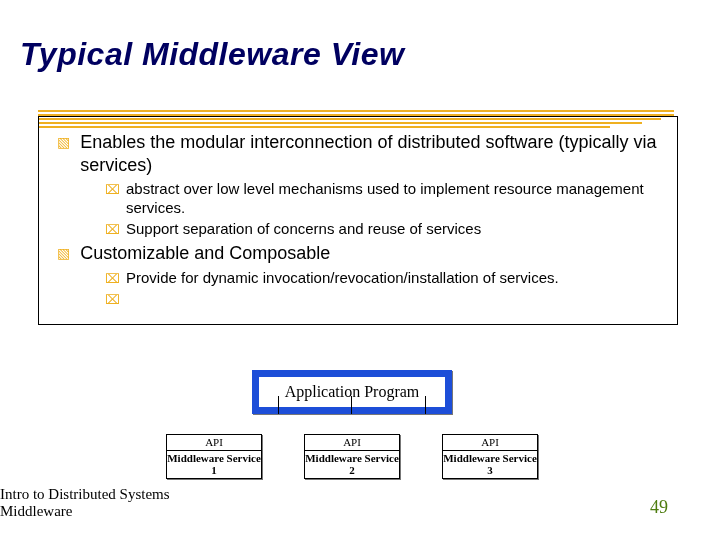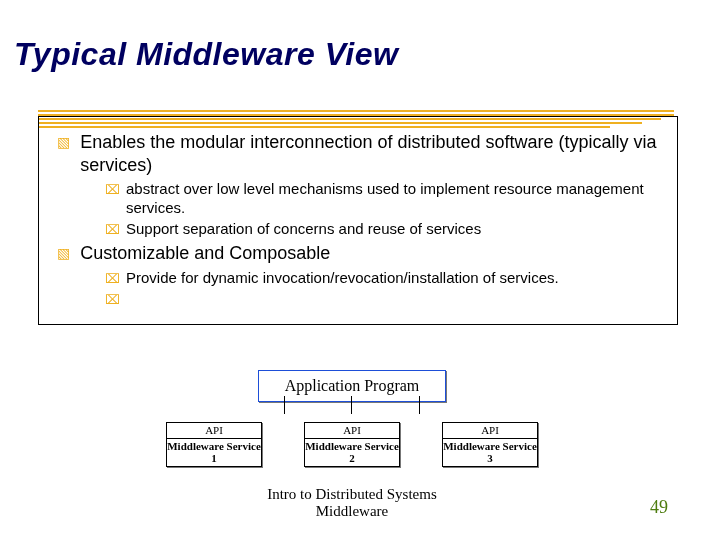--- a/index.html
+++ b/index.html
@@ -1,36 +1,36 @@
 <!DOCTYPE html>
 <html><head>
 <meta charset="utf-8">
 <style>
   * { box-sizing: border-box; margin: 0; padding: 0; }
   html, body { width: 720px; height: 540px; background: #fff; font-family: Verdana, Arial, sans-serif; }
-  .slide { position: relative; width: 704px; height: 540px; padding: 36px 30px 0 14px; }
+  .slide { position: relative; width: 704px; height: 540px; padding: 36px 30px 0 20px; }
   .title-area { position: relative; margin-bottom: 12px; }
   .title { font-family: Verdana, Arial, sans-serif; font-weight: bold; font-style: italic; font-size: 32px; color: #000060; letter-spacing: 0.5px; }
   .stripes { position: absolute; left: 38px; top: 110px; width: 636px; height: 20px; }
   .stripe { height: 2px; background: #efb020; margin-bottom: 2px; }
   .stripe:nth-child(1){ width:100%; } .stripe:nth-child(2){ width:100%; } .stripe:nth-child(3){ width:98%; } .stripe:nth-child(4){ width:95%; } .stripe:nth-child(5){ width:90%; }
   .content { position: absolute; left: 38px; top: 116px; width: 640px; border: 1px solid #000; padding: 10px 18px 14px 18px; background: rgba(255,255,255,0.0); }
   .bp1 { display: flex; align-items: flex-start; margin: 4px 0; font-size: 18px; line-height: 1.25; color: #000; }
   .bp1 .bullet { color: #efb020; font-size: 14px; margin-right: 10px; margin-top: 3px; flex-shrink:0; }
   .bp2 { display: flex; align-items: flex-start; margin: 2px 0 2px 48px; font-size: 15px; line-height: 1.25; color: #000; }
   .bp2 .bullet { color: #efb020; font-size: 13px; margin-right: 6px; margin-top: 2px; flex-shrink:0; }
   .diagram { position: absolute; left: 0; right: 0; top: 370px; text-align: center; }
-  .appbox { border: 1px solid #1d4ed8; box-shadow: 1px 1px 0 #777; display: inline-block; padding: 6px 26px; font-family: 'Times New Roman', serif; font-size: 16px; background:#fff; }
+  .appbox { border: 7px solid #1d4ed8; box-shadow: 1px 1px 0 #777; display: inline-block; padding: 6px 26px; font-family: 'Times New Roman', serif; font-size: 16px; background:#fff; }
   .row2 { margin-top: 20px; display: inline-flex; gap: 42px; justify-content: center; }
   .svcbox { border: 1px solid #000; box-shadow: 1px 1px 0 #777; width: 96px; text-align: center; font-family: 'Times New Roman', serif; font-size: 11px; line-height: 1.15; background:#fff; }
   .svcbox .api { border-bottom: 1px solid #000; padding: 1px 0; }
   .svcbox .mw { padding: 1px 0; font-weight: bold; }
   .connectors { position: absolute; top: 22px; left: 0; right: 0; height: 22px; pointer-events: none; }
   .conn { position: absolute; width: 1px; background: #000; height: 18px; top: 4px; }
-  .footer { position: absolute; bottom: 20px; left: 0; right: 0; text-align: center; font-family: 'Times New Roman', serif; font-size: 15px; color: #000; }
+  .footer { position: absolute; bottom: 20px; left: 0; right: 0; text-align: left; font-family: 'Times New Roman', serif; font-size: 15px; color: #000; }
   .footer-line2 { display:block; }
   .pagenum { position: absolute; right: 36px; bottom: 22px; font-family: 'Times New Roman', serif; font-size: 18px; color: #4d7c0f; }
 </style>
 </head>
 <body>
 
 <div class="slide">
 
   <div class="title-area">
     <div class="title">Typical Middleware View</div>

